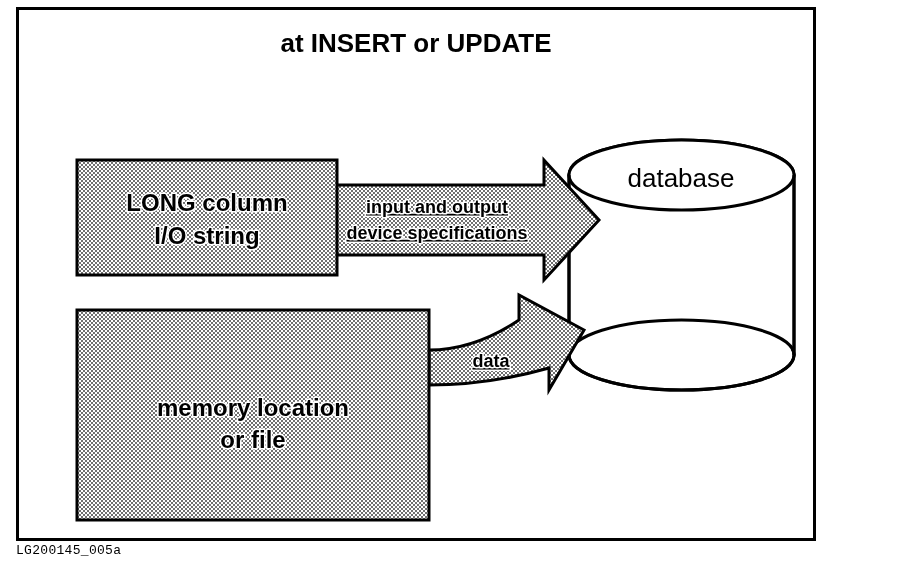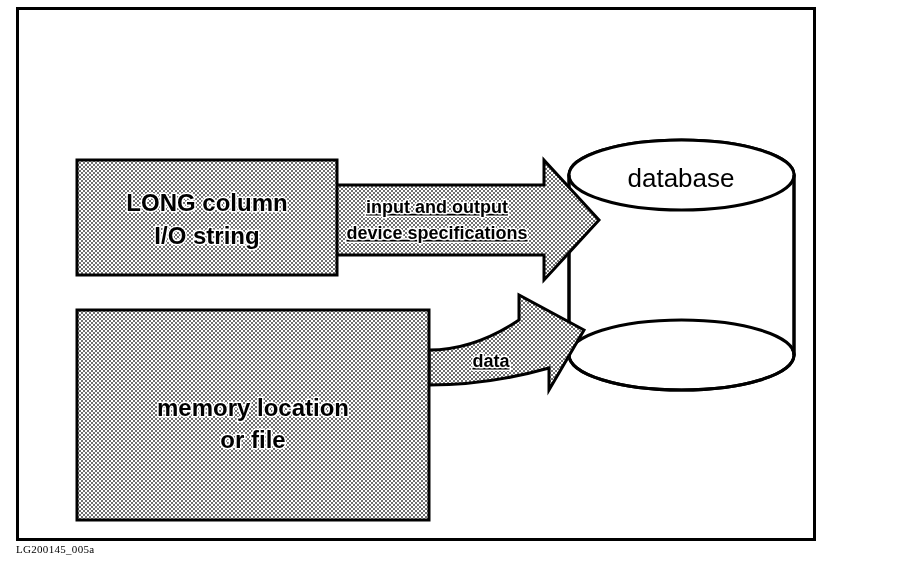--- a/index.html
+++ b/index.html
@@ -16,22 +16,22 @@
     top: 7px;
     width: 800px;
     height: 534px;
     border: 3px solid #000;
     box-sizing: border-box;
   }
   .figure-id {
     position: absolute;
     left: 16px;
     top: 543px;
-    font-size: 11px;
-    font-family: Liberation Serif, serif;
+    font-size: 13px;
+    font-family: Liberation Mono, monospace;
     letter-spacing: 0.3px;
   }
   .title {
     position: absolute;
     top: 18px;
     left: 0;
     width: 100%;
     text-align: center;
     font-size: 26px;
     font-weight: 700;
@@ -77,20 +77,21 @@
     position: absolute;
     left: 0;
     top: 0;
   }
 </style>
 </head>
 <body>
 
 <div class="frame">
 
+  <div class="title">at INSERT or UPDATE</div>
 
   <svg class="canvas" width="800" height="534" viewBox="0 0 800 534">
     <defs>
       <pattern id="hatch" patternUnits="userSpaceOnUse" width="4" height="4">
         <rect width="4" height="4" fill="#ffffff"></rect>
         <rect width="2" height="2" fill="#707070"></rect>
         <rect x="2" y="2" width="2" height="2" fill="#707070"></rect>
       </pattern>
     </defs>
 

